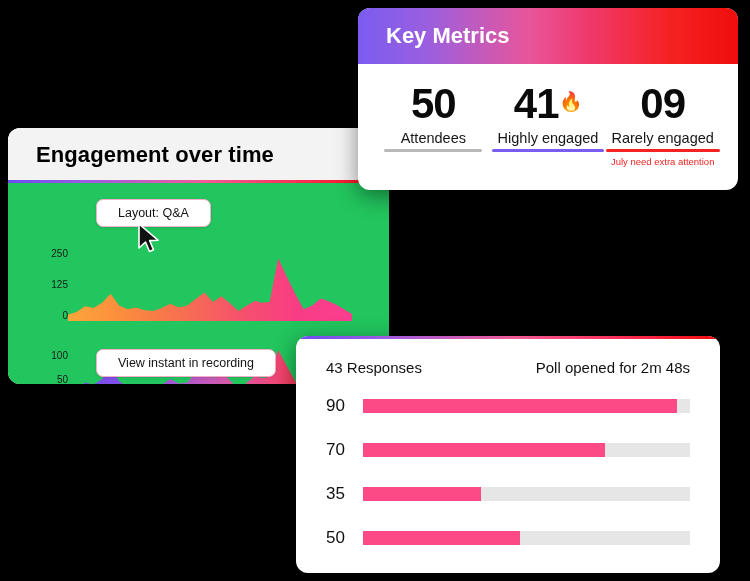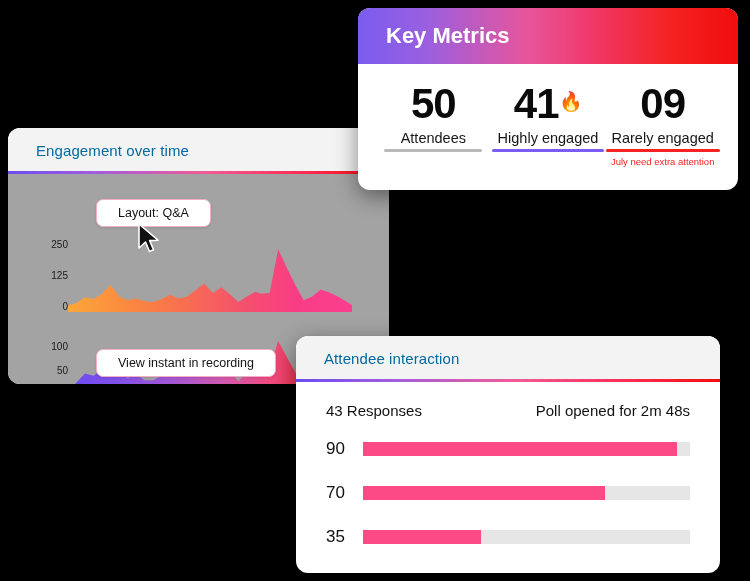--- a/index.html
+++ b/index.html
@@ -16,34 +16,34 @@
     background: #ffffff;
     border-radius: 12px;
     overflow: hidden;
     box-shadow: 0 6px 22px rgba(0,0,0,0.45);
   }
   .card-header {
     background: #f3f3f3;
     padding: 14px 28px 12px 28px;
   }
   .card-title {
-    font-size: 15px;
-    color: #0369a1;
-    font-weight: 400;
+    font-size: 22px;
+    color: #000000;
+    font-weight: 700;
     letter-spacing: 0.1px;
     white-space: nowrap;
   }
   .grad-rule {
     height: 3px;
     background: linear-gradient(90deg,#6c4df0 0%, #a05ce0 22%, #f25b96 52%, #fa2c52 78%, #f20d0d 100%);
   }
 
   
   #engagement-card { left: 8px; top: 128px; width: 381px; height: 256px; }
-  .chart-body { position: relative; padding: 20px 0 0 0; height: 100%; background:#a3a3a3; }
+  .chart-body { position: relative; padding: 20px 0 0 0; height: 100%; background:#22c55e; }
   .axis {
     position: absolute;
     left: 26px;
     width: 34px;
     text-align: right;
     font-size: 10px;
     color: #1a1a1a;
   }
   .axis div { line-height: 1; }
 
@@ -205,23 +205,20 @@
         </div>
         <div class="metric-label">Rarely engaged</div>
         <div class="metric-underline" style="width:114px;background:#f52222;"></div>
         <div class="metric-note" style="color:#f52222;">July need extra attention</div>
       </div>
 
     </div>
   </div>
 
   <div class="card" id="attendee-card">
-    <div class="card-header">
-      <div class="card-title">Attendee interaction</div>
-    </div>
     <div class="grad-rule"></div>
 
     <div class="ai-body">
       <div class="ai-row">
         <span>43 Responses</span>
         <span>Poll opened for 2m 48s</span>
       </div>
 
       <div class="bars" id="poll-bars">
           <div class="bar-line">

